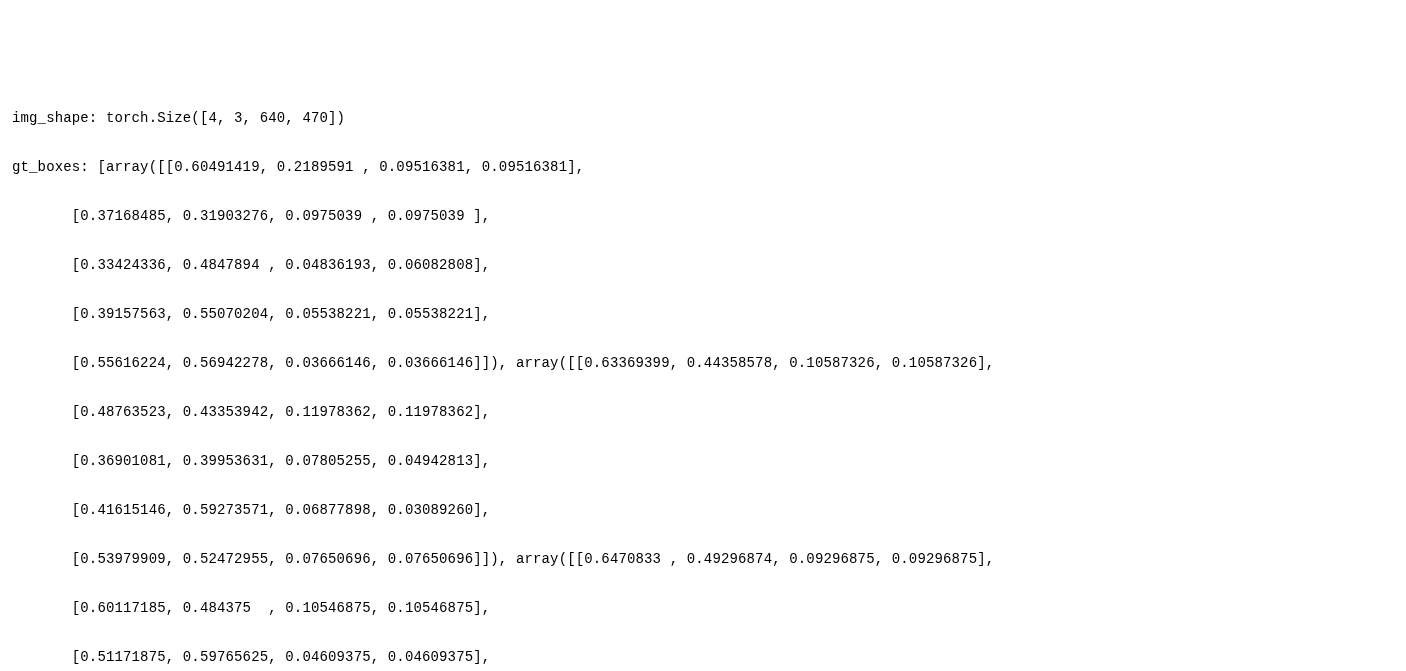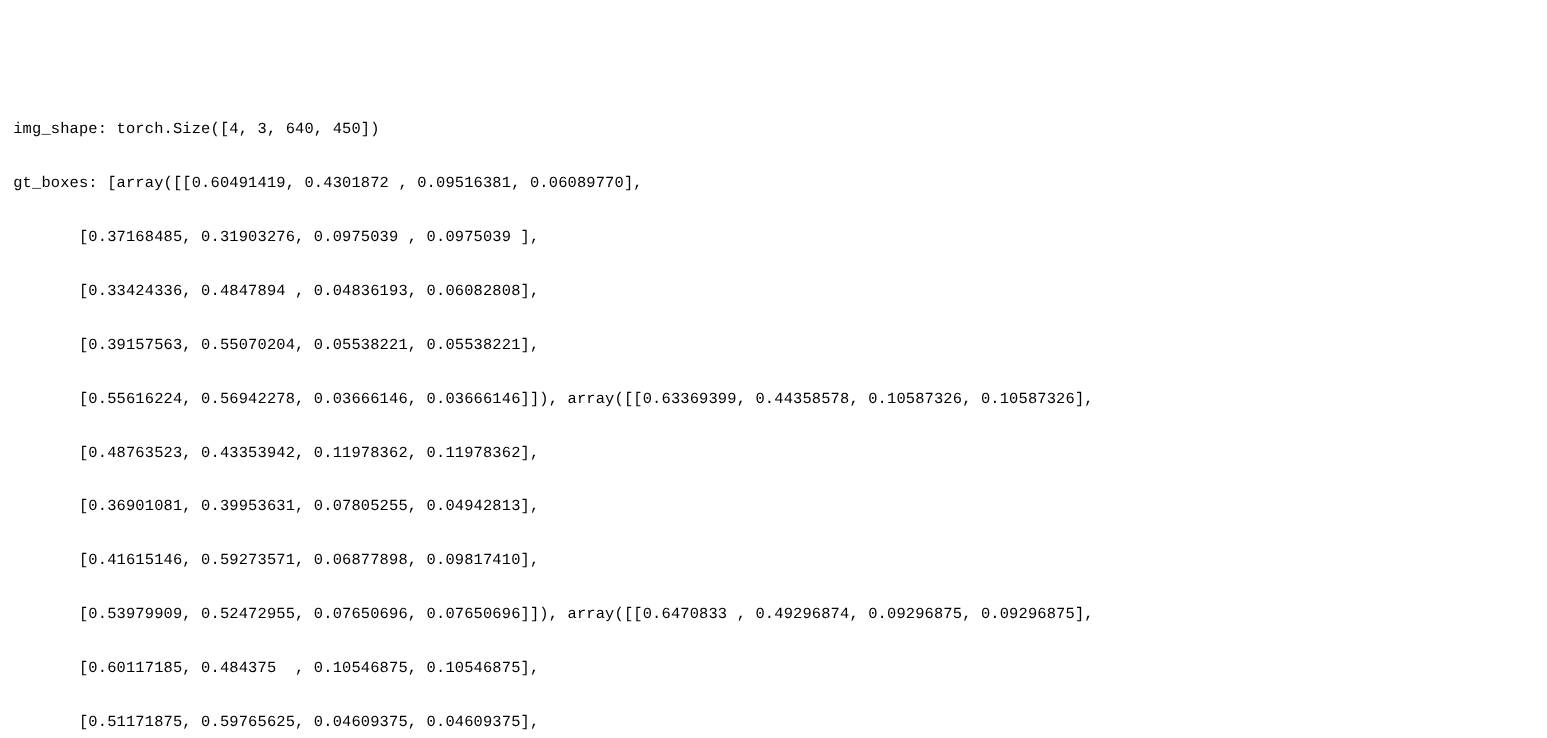--- a/index.html
+++ b/index.html
@@ -13,29 +13,29 @@
     white-space: pre;
     letter-spacing: 0.01em;
   }
   .line { display: block; }
 </style>
 </head>
 <body>
 
 
 
-<span class="line">img_shape: torch.Size([4, 3, 640, 450])</span>
-<span class="line">gt_boxes: [array([[0.60491419, 0.4301872 , 0.09516381, 0.06089770],</span>
+<span class="line">img_shape: torch.Size([4, 3, 640, 470])</span>
+<span class="line">gt_boxes: [array([[0.60491419, 0.2189591 , 0.09516381, 0.09516381],</span>
 <span class="line">       [0.37168485, 0.31903276, 0.0975039 , 0.0975039 ],</span>
 <span class="line">       [0.33424336, 0.4847894 , 0.04836193, 0.06082808],</span>
 <span class="line">       [0.39157563, 0.55070204, 0.05538221, 0.05538221],</span>
 <span class="line">       [0.55616224, 0.56942278, 0.03666146, 0.03666146]]), array([[0.63369399, 0.44358578, 0.10587326, 0.10587326],</span>
 <span class="line">       [0.48763523, 0.43353942, 0.11978362, 0.11978362],</span>
 <span class="line">       [0.36901081, 0.39953631, 0.07805255, 0.04942813],</span>
-<span class="line">       [0.41615146, 0.59273571, 0.06877898, 0.09817410],</span>
+<span class="line">       [0.41615146, 0.59273571, 0.06877898, 0.03089260],</span>
 <span class="line">       [0.53979909, 0.52472955, 0.07650696, 0.07650696]]), array([[0.6470833 , 0.49296874, 0.09296875, 0.09296875],</span>
 <span class="line">       [0.60117185, 0.484375  , 0.10546875, 0.10546875],</span>
 <span class="line">       [0.51171875, 0.59765625, 0.04609375, 0.04609375],</span>
 
 
 
 
 
 
 

